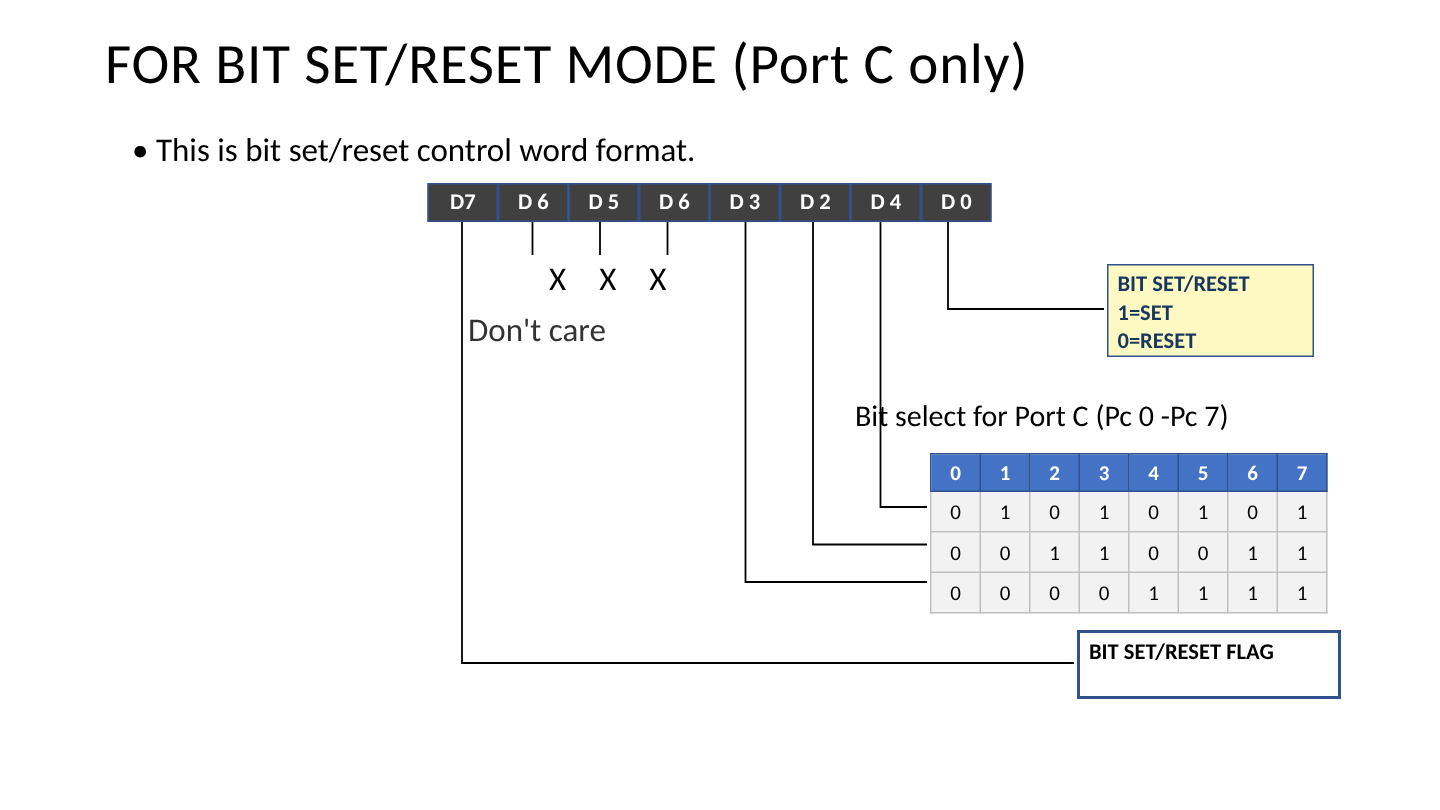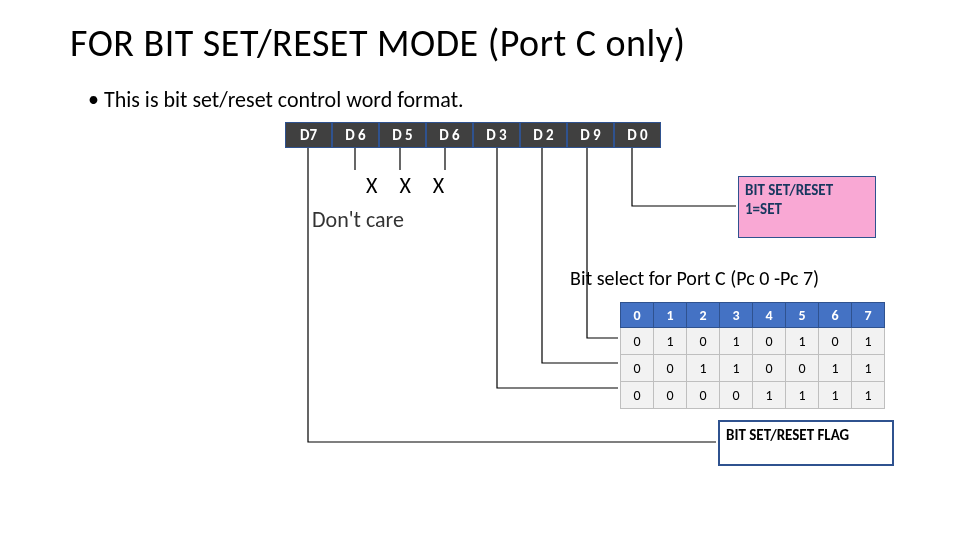--- a/index.html
+++ b/index.html
@@ -7,21 +7,21 @@
   .title{position:absolute;left:70px;top:20px;font-size:38px;font-weight:400;letter-spacing:.5px}
   .bullet{position:absolute;left:88px;top:86px;font-size:22px}
   .bullet::before{content:"• ";}
   
   .bits{position:absolute;left:285px;top:122px;display:flex}
   .bit{width:45px;height:24px;background:#404040;color:#fff;border:1px solid #2F528F;font-size:15px;font-weight:700;display:flex;align-items:center;justify-content:center}
   
   .xrow{position:absolute;left:366px;top:172px;font-size:22px;letter-spacing:22px}
   .dontcare{position:absolute;left:312px;top:206px;font-size:22px;color:#333}
   
-  .bsrbox{position:absolute;left:738px;top:176px;width:138px;height:62px;background:#f9a8d4;border:1px solid #2F528F;font-size:15px;font-weight:700;line-height:1.25;padding:4px 6px;box-sizing:border-box;color:#17375E}
+  .bsrbox{position:absolute;left:738px;top:176px;width:138px;height:62px;background:#fef9c3;border:1px solid #2F528F;font-size:15px;font-weight:700;line-height:1.25;padding:4px 6px;box-sizing:border-box;color:#17375E}
   
   .bslabel{position:absolute;left:570px;top:266px;font-size:20px}
   
   .maptbl{position:absolute;left:620px;top:302px;border-collapse:collapse}
   .maptbl th{width:30px;height:22px;background:#4472C4;color:#fff;border:1px solid #2F528F;font-size:14px;font-weight:700;text-align:center}
   .maptbl td{width:30px;height:24px;border:1px solid #BFBFBF;font-size:14px;text-align:center;background:#F2F2F2}
   
   .flagbox{position:absolute;left:718px;top:420px;width:176px;height:46px;background:#fff;border:2px solid #2F528F;font-size:15px;font-weight:700;padding:4px 6px;box-sizing:border-box;line-height:1.2}
   .flagbox .red{color:#C00000}
   
@@ -35,30 +35,31 @@
   <div class="title">FOR BIT SET/RESET MODE (Port C only)</div>
   <div class="bullet">This is bit set/reset control word format.</div>
 
   <div class="bits">
     <div class="bit">D7</div>
     <div class="bit">D 6</div>
     <div class="bit">D 5</div>
     <div class="bit">D 6</div>
     <div class="bit">D 3</div>
     <div class="bit">D 2</div>
-    <div class="bit">D 9</div>
+    <div class="bit">D 4</div>
     <div class="bit">D 0</div>
   </div>
 
   <div class="xrow">XXX</div>
   <div class="dontcare">Don't care</div>
 
   <div class="bsrbox">
     <div>BIT SET/RESET</div>
     <div>1=SET</div>
+    <div>0=RESET</div>
   </div>
 
   <div class="bslabel">Bit select for Port C (Pc 0 -Pc 7)</div>
 
   <table class="maptbl">
     <tbody>
         <tr>
       <th>0</th>
       <th>1</th>
       <th>2</th>

